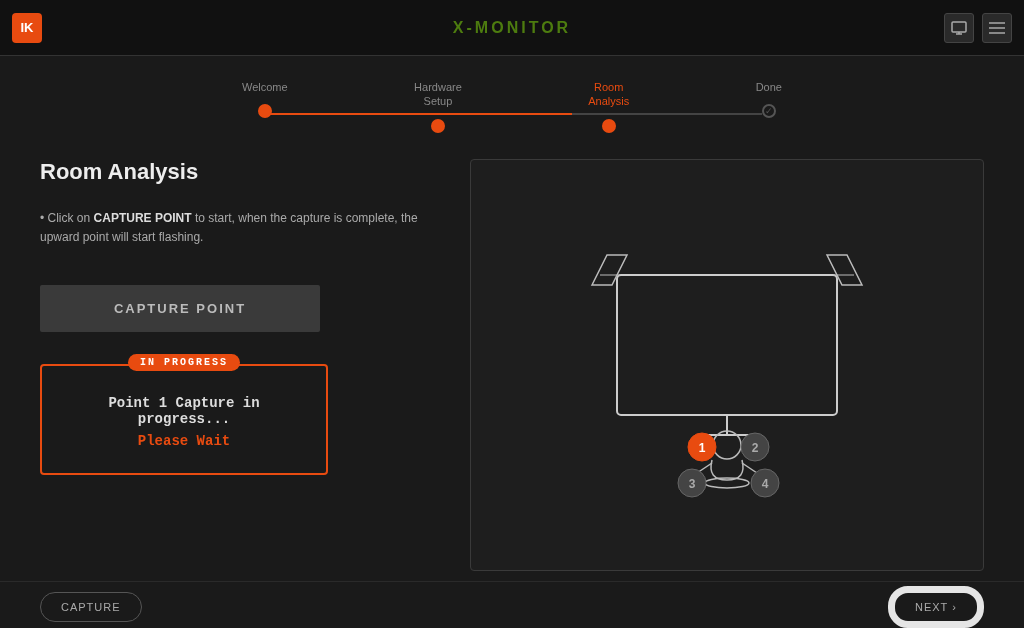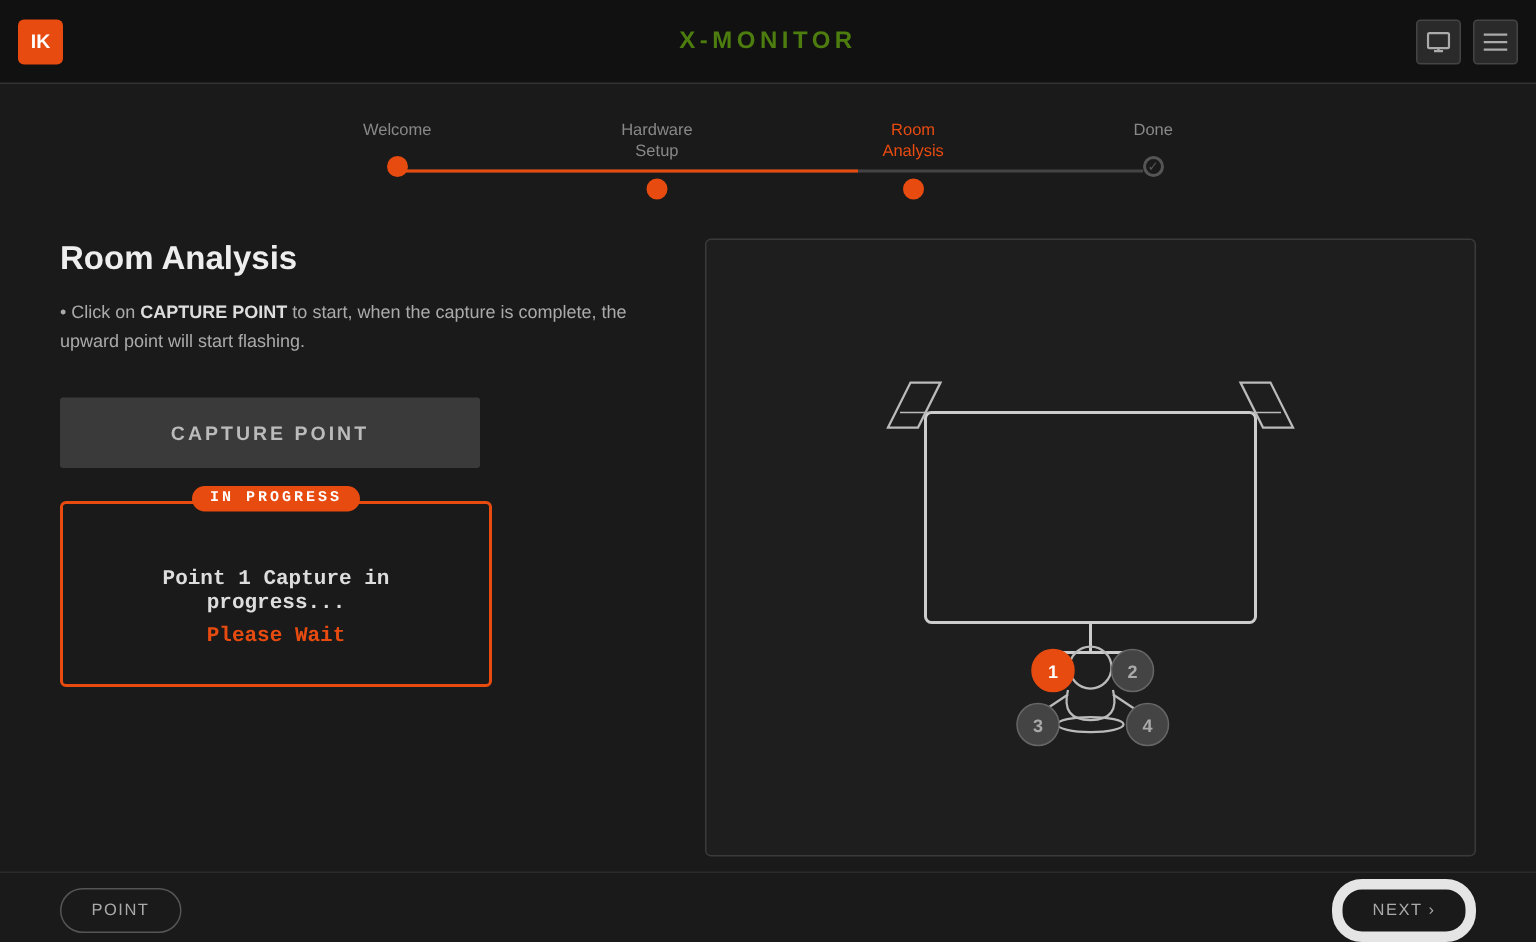--- a/index.html
+++ b/index.html
@@ -137,21 +137,21 @@
       padding: 10px 40px;
       gap: 30px;
       height: calc(628px - 44px - 100px - 52px);
     }
 
     
     .left-panel {
       flex: 0 0 400px;
       display: flex;
       flex-direction: column;
-      gap: 8px;
+      gap: 18px;
     }
     .section-title {
       font-size: 22px;
       font-weight: bold;
       color: #eee;
       margin-bottom: 6px;
     }
     .instruction-text {
       font-size: 12px;
       color: #aaa;
@@ -197,21 +197,21 @@
       font-weight: bold;
       letter-spacing: 2px;
       padding: 3px 12px;
       border-radius: 10px;
     }
     .progress-text {
       text-align: center;
       font-size: 14px;
       font-weight: bold;
       color: #ddd;
-      margin-top: 22px;
+      margin-top: 9px;
     }
     .progress-wait {
       text-align: center;
       font-size: 14px;
       font-weight: bold;
       color: #e84b10;
       margin-top: 6px;
     }
 
     
@@ -369,18 +369,18 @@
       <circle cx="155" cy="268" r="14" fill="#444" stroke="#666" stroke-width="1"></circle>
       <text x="155" y="273" text-anchor="middle" fill="#aaa" font-size="12" font-weight="bold">3</text>
 
       <circle cx="228" cy="268" r="14" fill="#444" stroke="#666" stroke-width="1"></circle>
       <text x="228" y="273" text-anchor="middle" fill="#aaa" font-size="12" font-weight="bold">4</text>
     </svg>
   </div>
 </div>
 
 <div class="footer">
-  <button class="cancel-btn">POINT</button>
+  <button class="cancel-btn">CAPTURE</button>
   <button class="next-btn">
     <span>NEXT</span>
     <span>›</span>
   </button>
 </div>
 
 </body></html>

